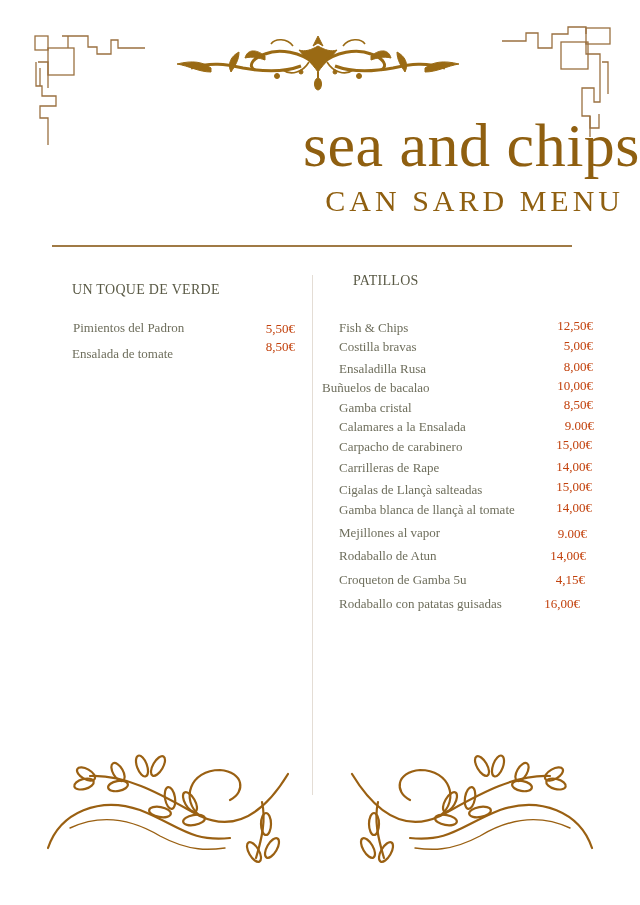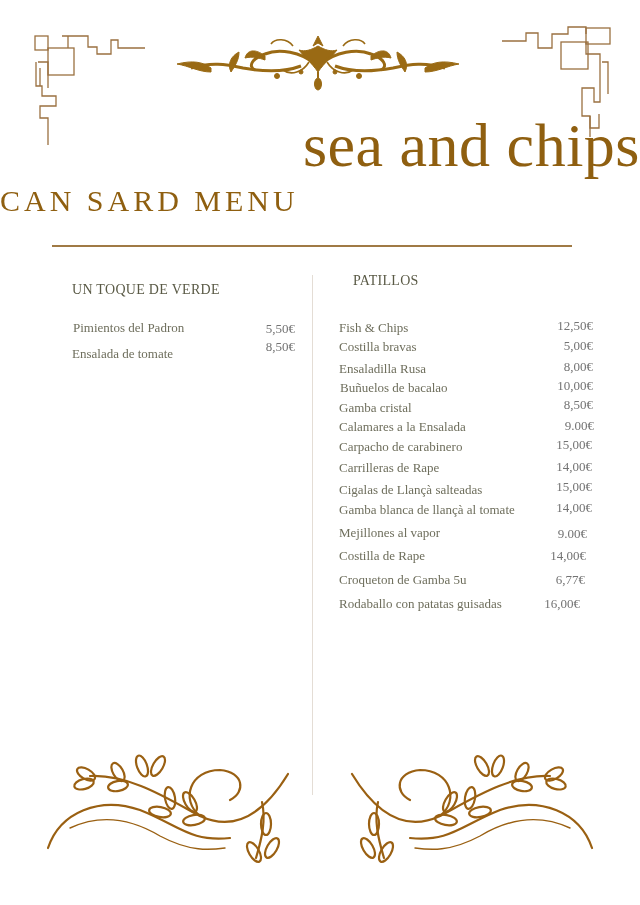--- a/index.html
+++ b/index.html
@@ -6,28 +6,28 @@
   body {
     width: 640px; height: 905px; background: #ffffff; position: relative; overflow: hidden;
     font-family: "Liberation Serif", "DejaVu Serif", serif;
   }
   .abs { position: absolute; }
   .title {
     left: 0; width: 640px; top: 105px; text-align: right;
     font-size: 62px; color: #8f5f10; letter-spacing: 0.5px; line-height: 80px;
   }
   .subtitle {
-    left: 0; width: 624px; top: 181px; text-align: left;
+    left: 0; width: 624px; top: 181px; text-align: right;
     font-size: 30px; color: #8f5f10; letter-spacing: 4px; line-height: 40px;
   }
   .hrule { left: 52px; top: 245px; width: 520px; height: 2px; background: #a07a45; }
   .vdivider { left: 312px; top: 275px; width: 1px; height: 520px; background: #e4ddd5; }
   .section-title { font-size: 14px; color: #5a5a46; letter-spacing: 0.3px; }
   .item { font-size: 13px; color: #6e6e5c; white-space: nowrap; }
-  .price { font-size: 13px; color: #737373; white-space: nowrap; text-align: right; }
+  .price { font-size: 13px; color: #c2410c; white-space: nowrap; text-align: right; }
   svg { position: absolute; overflow: visible; }
 </style>
 </head>
 <body>
 
 <svg style="left:0;top:0" width="160" height="150" viewBox="0 0 160 150">
   <g fill="none" stroke="#9a7040" stroke-width="1.3">
     <rect x="35" y="36" width="13" height="14"></rect>
     <rect x="48" y="48" width="26" height="27"></rect>
     <path d="M62 36 H88 V47 H97 V54 H111 V40 H118 V48 H145"></path>
@@ -95,21 +95,21 @@
 
 <div class="abs item" style="left:339px;top:320px">Fish &amp; Chips</div>
 <div class="abs price" style="left:530px;width:63px;top:318px">12,50€</div>
 
 <div class="abs item" style="left:339px;top:339px">Costilla bravas</div>
 <div class="abs price" style="left:530px;width:63px;top:338px">5,00€</div>
 
 <div class="abs item" style="left:339px;top:361px">Ensaladilla Rusa</div>
 <div class="abs price" style="left:530px;width:63px;top:359px">8,00€</div>
 
-<div class="abs item" style="left:340px;top:380px">Buñuelos de bacalao</div>
+<div class="abs item" style="left:322px;top:380px">Buñuelos de bacalao</div>
 <div class="abs price" style="left:530px;width:63px;top:378px">10,00€</div>
 
 <div class="abs item" style="left:339px;top:400px">Gamba cristal</div>
 <div class="abs price" style="left:530px;width:63px;top:397px">8,50€</div>
 
 <div class="abs item" style="left:339px;top:419px">Calamares a la Ensalada</div>
 <div class="abs price" style="left:530px;width:64px;top:418px">9.00€</div>
 
 <div class="abs item" style="left:339px;top:439px">Carpacho de carabinero</div>
 <div class="abs price" style="left:530px;width:62px;top:437px">15,00€</div>
@@ -119,25 +119,25 @@
 
 <div class="abs item" style="left:339px;top:482px">Cigalas de Llançà salteadas</div>
 <div class="abs price" style="left:530px;width:62px;top:479px">15,00€</div>
 
 <div class="abs item" style="left:339px;top:502px">Gamba blanca de llançà al tomate</div>
 <div class="abs price" style="left:530px;width:62px;top:500px">14,00€</div>
 
 <div class="abs item" style="left:339px;top:525px">Mejillones al vapor</div>
 <div class="abs price" style="left:530px;width:57px;top:526px">9.00€</div>
 
-<div class="abs item" style="left:339px;top:548px">Costilla de Rape</div>
+<div class="abs item" style="left:339px;top:548px">Rodaballo de Atun</div>
 <div class="abs price" style="left:530px;width:56px;top:548px">14,00€</div>
 
 <div class="abs item" style="left:339px;top:572px">Croqueton de Gamba 5u</div>
-<div class="abs price" style="left:530px;width:55px;top:572px">6,77€</div>
+<div class="abs price" style="left:530px;width:55px;top:572px">4,15€</div>
 
 <div class="abs item" style="left:339px;top:596px">Rodaballo con patatas guisadas</div>
 <div class="abs price" style="left:524px;width:56px;top:596px">16,00€</div>
 
 <svg style="left:30px;top:740px" width="280" height="140" viewBox="0 0 280 140">
   <g fill="none" stroke="#9a6012" stroke-width="2.2" stroke-linecap="round">
     <path d="M18 108 C30 72 70 56 110 70 C150 86 160 102 200 98"></path>
     <path d="M40 88 C70 74 100 78 130 96 C160 112 180 110 195 108" stroke-width="1.4"></path>
     <path d="M60 36 C100 34 140 60 170 76 C200 90 230 80 258 34"></path>
     <path d="M170 76 C150 60 160 30 190 30 C214 32 216 52 200 60"></path>

